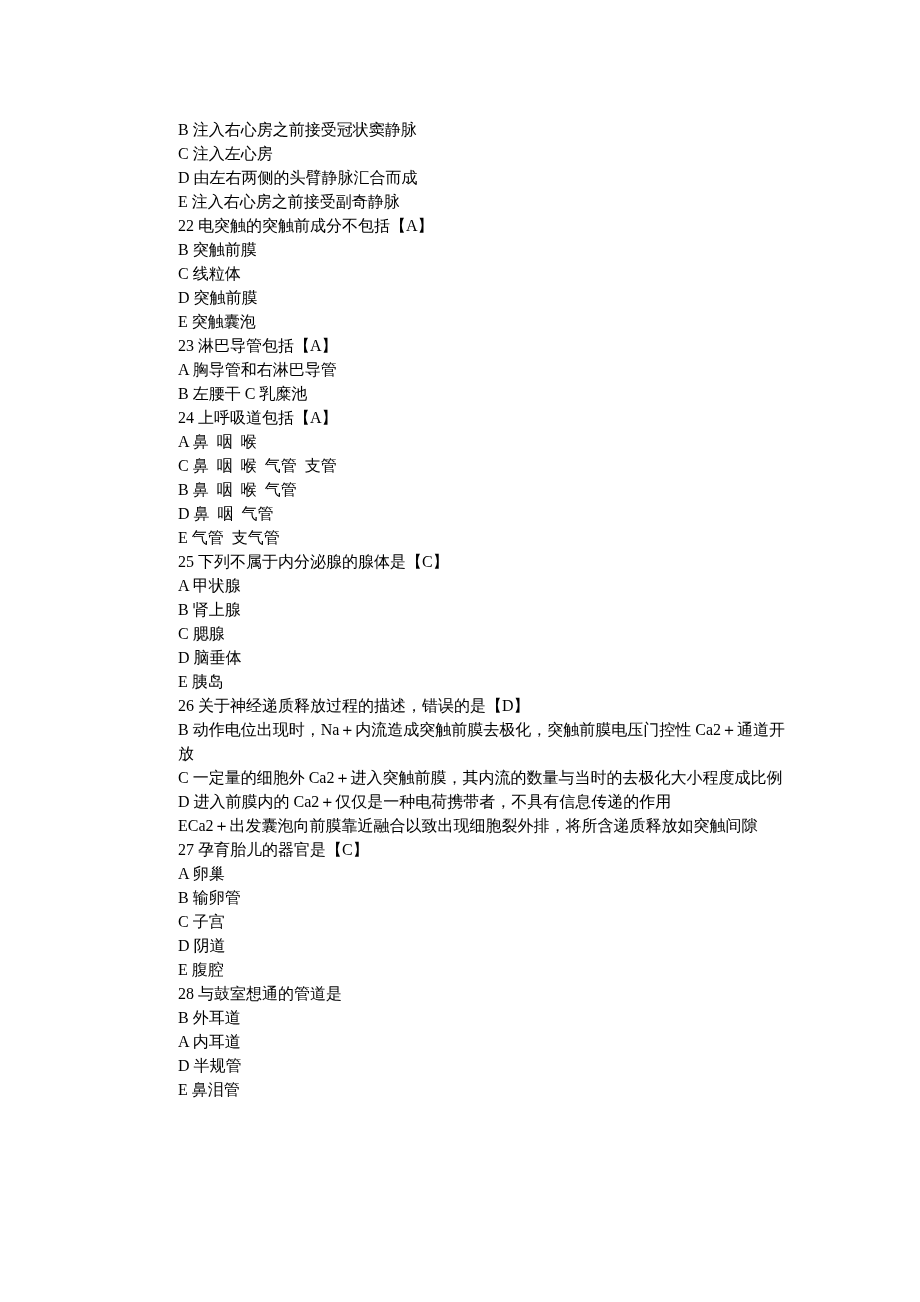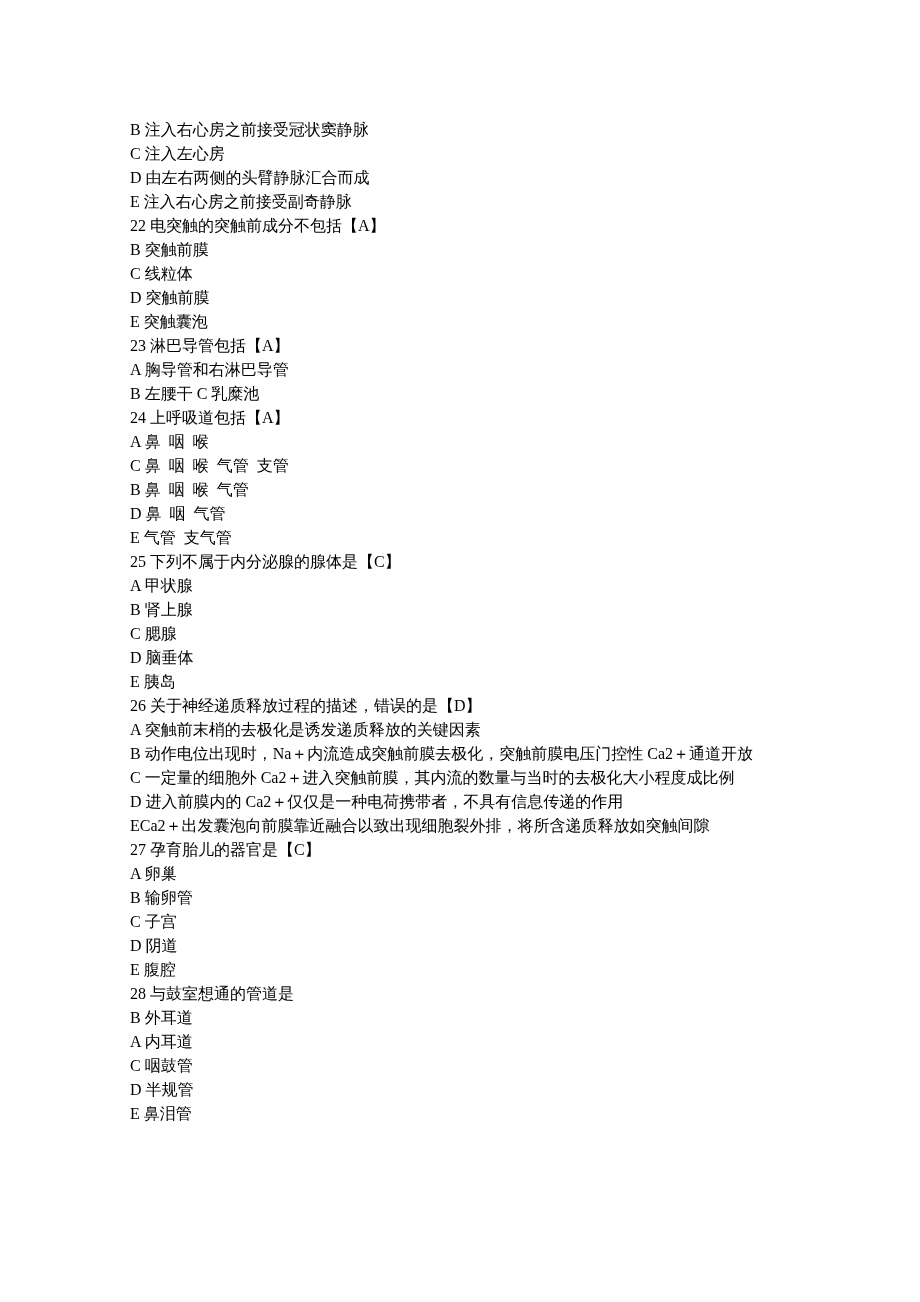--- a/index.html
+++ b/index.html
@@ -12,20 +12,21 @@
     line-height: 1.5;
   }
   .page {
     width: 920px;
     min-height: 1302px;
     padding: 118px 130px 60px 130px;
     box-sizing: border-box;
   }
   .line {
     white-space: pre-wrap;
+    margin-left: 48px;
   }
 </style>
 </head>
 <body>
 
 <div class="page">
   <div class="line">B 注入右心房之前接受冠状窦静脉</div>
   <div class="line">C 注入左心房</div>
   <div class="line">D 由左右两侧的头臂静脉汇合而成</div>
   <div class="line">E 注入右心房之前接受副奇静脉</div>
@@ -43,30 +44,28 @@
   <div class="line">B 鼻  咽  喉  气管</div>
   <div class="line">D 鼻  咽  气管</div>
   <div class="line">E 气管  支气管</div>
   <div class="line">25 下列不属于内分泌腺的腺体是【C】</div>
   <div class="line">A 甲状腺</div>
   <div class="line">B 肾上腺</div>
   <div class="line">C 腮腺</div>
   <div class="line">D 脑垂体</div>
   <div class="line">E 胰岛</div>
   <div class="line">26 关于神经递质释放过程的描述，错误的是【D】</div>
-  <div class="line">A 突触前末梢的去极化是诱发递质释放的关键因素</div>
   <div class="line">B 动作电位出现时，Na＋内流造成突触前膜去极化，突触前膜电压门控性 Ca2＋通道开放</div>
   <div class="line">C 一定量的细胞外 Ca2＋进入突触前膜，其内流的数量与当时的去极化大小程度成比例</div>
   <div class="line">D 进入前膜内的 Ca2＋仅仅是一种电荷携带者，不具有信息传递的作用</div>
   <div class="line">ECa2＋出发囊泡向前膜靠近融合以致出现细胞裂外排，将所含递质释放如突触间隙</div>
   <div class="line">27 孕育胎儿的器官是【C】</div>
   <div class="line">A 卵巢</div>
   <div class="line">B 输卵管</div>
   <div class="line">C 子宫</div>
   <div class="line">D 阴道</div>
   <div class="line">E 腹腔</div>
   <div class="line">28 与鼓室想通的管道是</div>
   <div class="line">B 外耳道</div>
   <div class="line">A 内耳道</div>
-  <div class="line">C 咽鼓管</div>
   <div class="line">D 半规管</div>
   <div class="line">E 鼻泪管</div>
 </div>
 
 </body></html>

